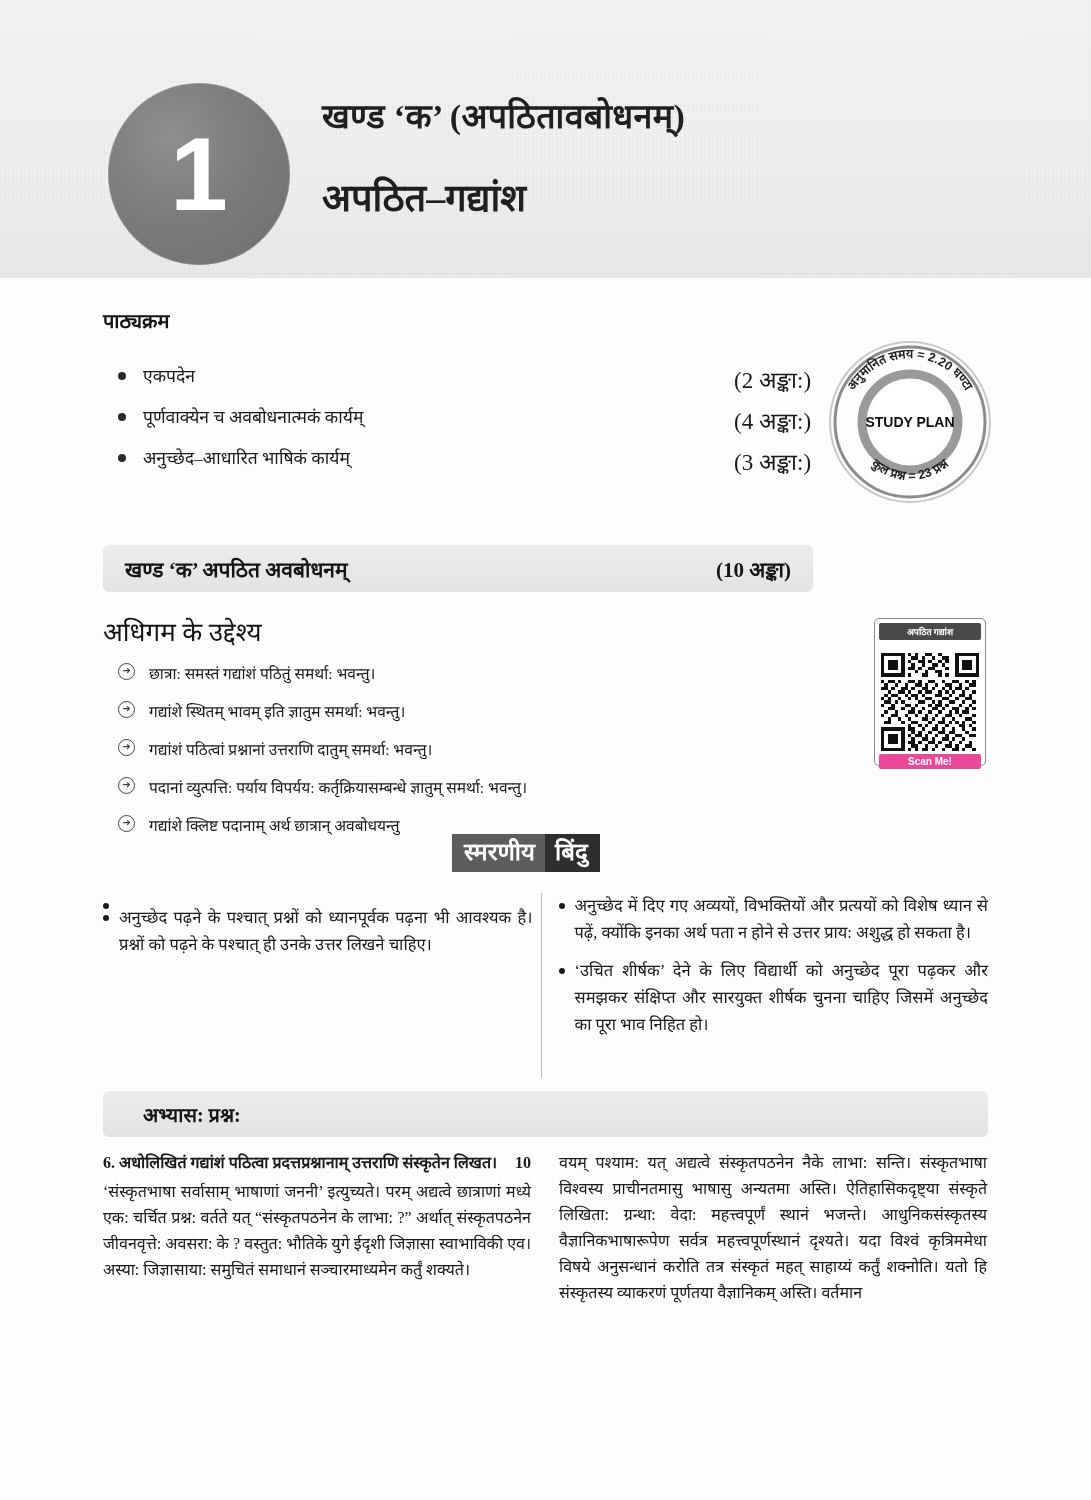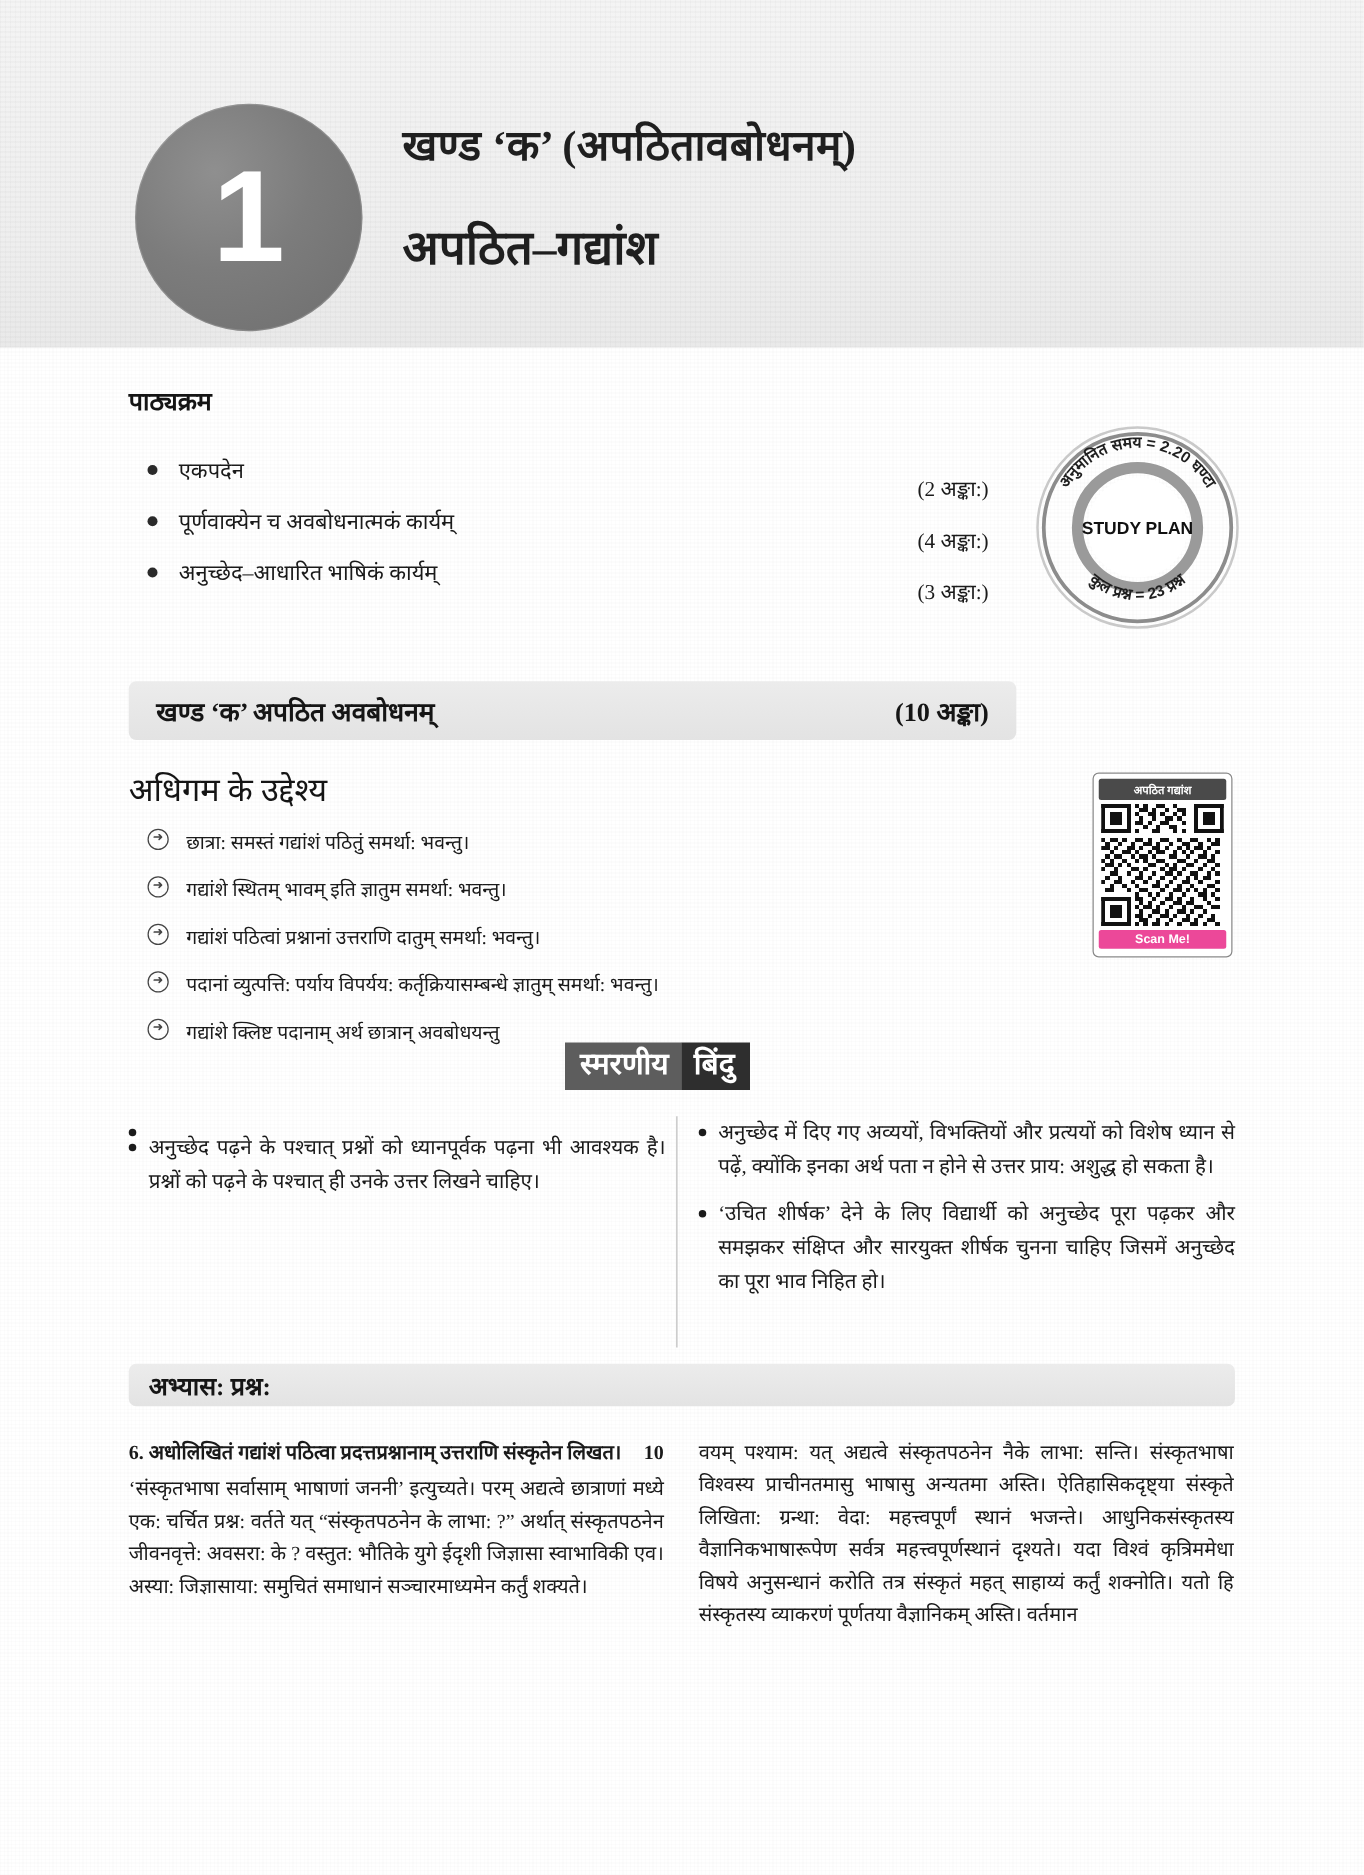--- a/index.html
+++ b/index.html
@@ -103,22 +103,22 @@
   .syllabus-list li .bullet {
     position: absolute;
     left: 0; top: 9px;
     width: 8px; height: 8px;
     border-radius: 50%;
     background: #2a2a2a;
   }
   .syllabus-list li .marks {
     position: absolute;
     left: 616px;
-    top: 16px;
-    font-size: 17px;
+    top: 0;
+    font-size: 23px;
     white-space: nowrap;
   }
 
   
   .study-plan {
     position: absolute;
     left: 826px;
     top: 338px;
     width: 168px;
     height: 168px;
@@ -196,21 +196,21 @@
     box-sizing: border-box;
     text-align: center;
   }
   .qr-caption {
     font-size: 9px;
     font-weight: bold;
     background: #4a4a4a;
     color: #fff;
     border-radius: 2px;
     padding: 2px 0;
-    margin: 0 0 3px 0;
+    margin: 0 0 13px 0;
   }
   .qr-img {
     width: 98px;
     height: 98px;
     margin: 0 auto;
     display: block;
   }
   .qr-scan {
     margin-top: 3px;
     font-size: 10px;
@@ -282,26 +282,26 @@
     height: 185px;
     background: #bdbdbd;
   }
 
   
   .practice-bar {
     position: absolute;
     left: 103px;
     top: 1091px;
     width: 885px;
-    height: 34px;
+    height: 46px;
     background: linear-gradient(180deg, #ececec 0%, #e3e3e3 100%);
     border-radius: 6px;
     display: flex;
     align-items: center;
-    padding-left: 16px;
+    padding-left: 40px;
     box-sizing: border-box;
   }
   .practice-bar span {
     font-size: 20px;
     font-weight: bold;
     color: #151515;
   }
 
   
   .qbody {

